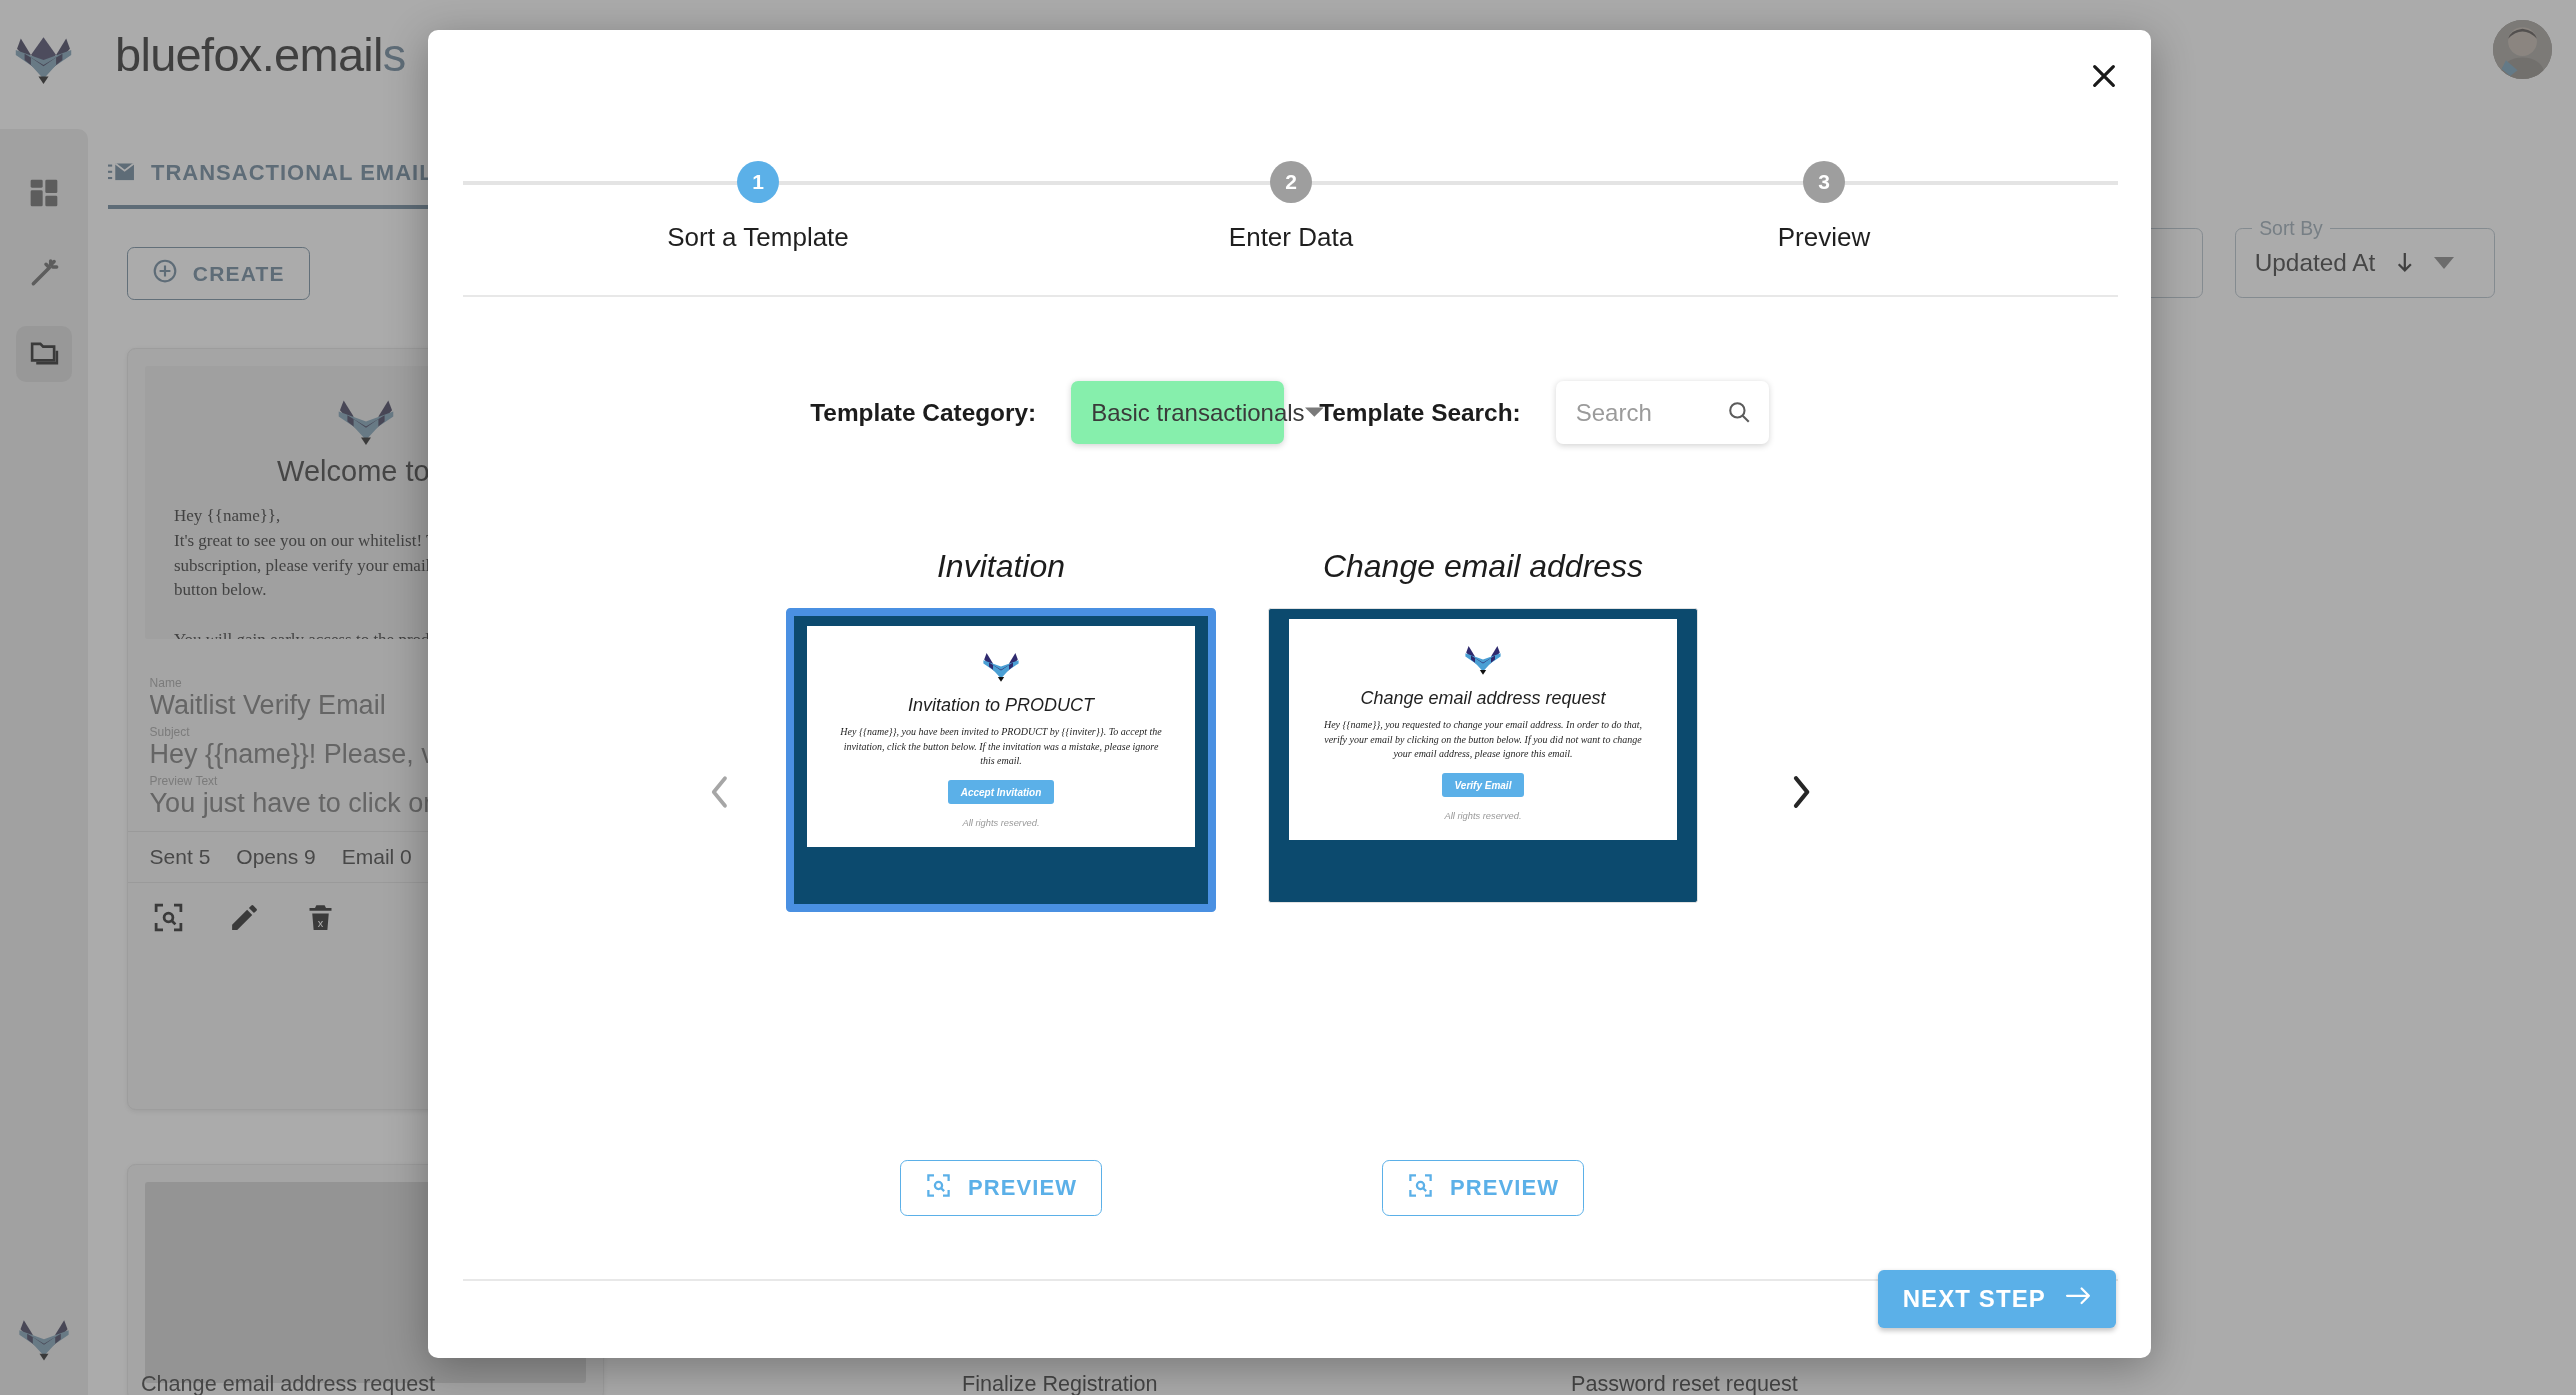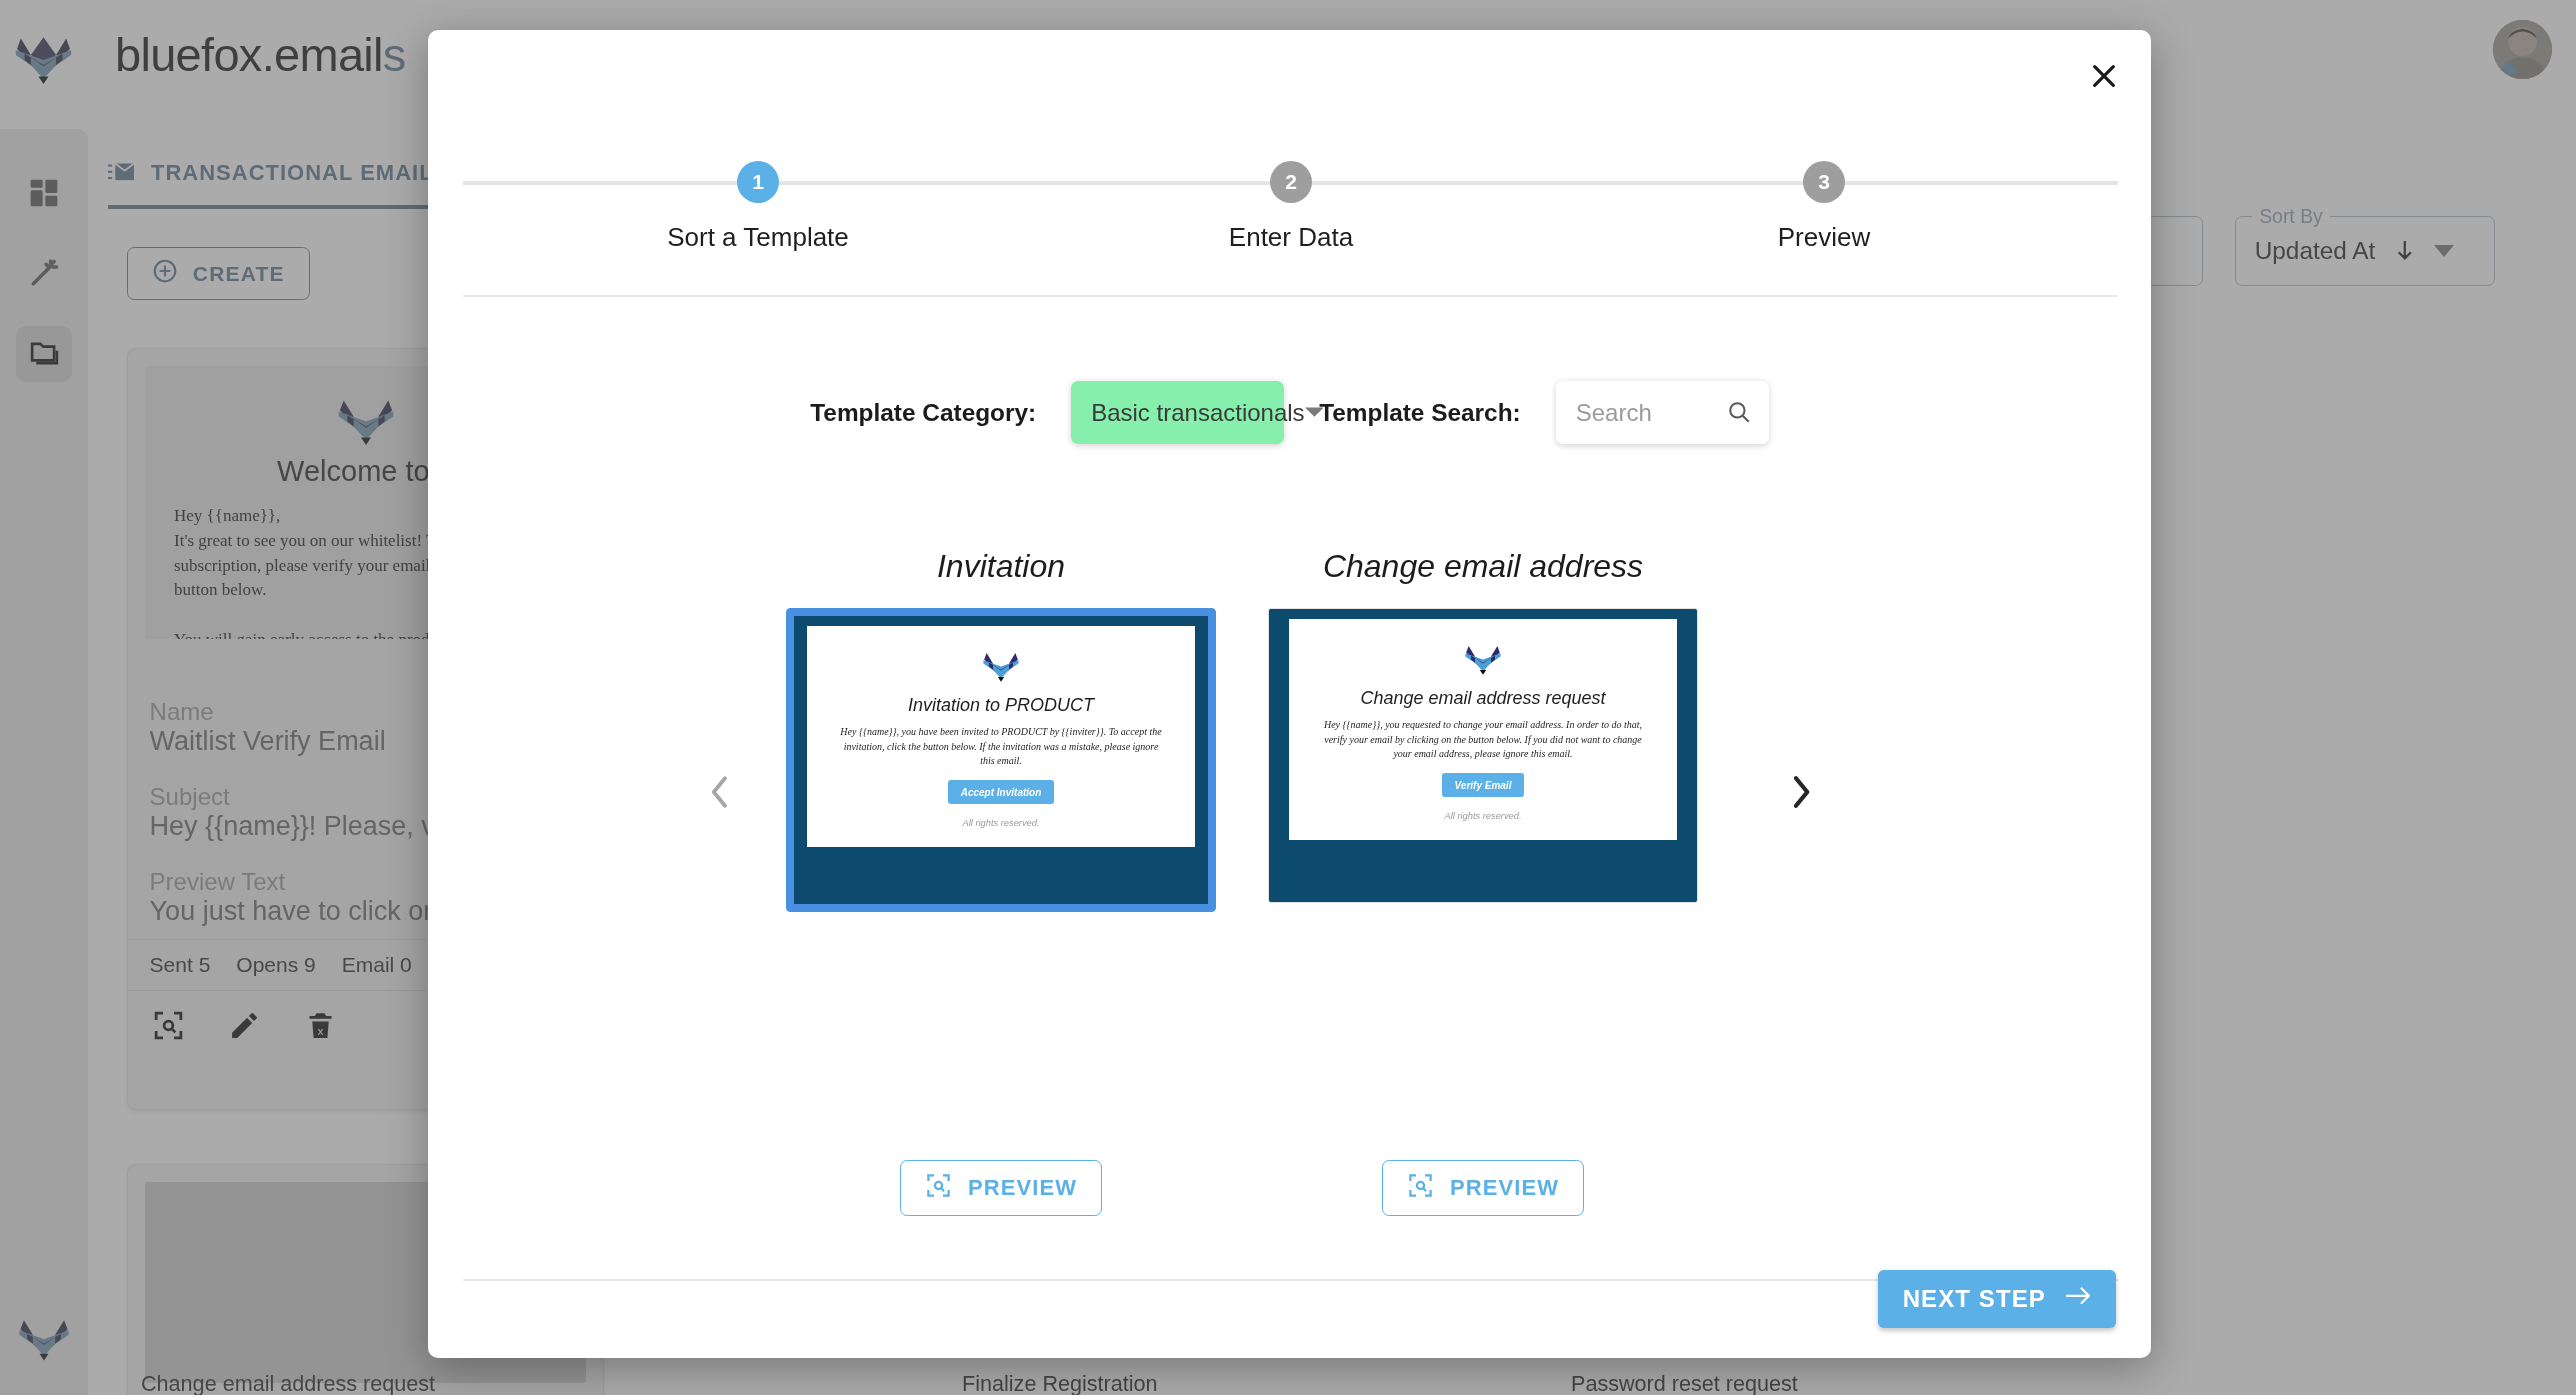--- a/index.html
+++ b/index.html
@@ -55,21 +55,21 @@
 
   .create-btn {
     position: absolute; left: 127px; top: 247px;
     height: 53px; padding: 0 24.4px;
     border: 1.4px solid #4a86b4; border-radius: 7.2px;
     display: flex; align-items: center; gap: 14.4px;
     color: #3f7fb3; font-size: 21px; font-weight: bold; letter-spacing: 1.2px;
     background: transparent;
   }
 
-  .toolbar-right { position: absolute; right: 81px; top: 216px; display: flex; gap: 32px; align-items: flex-start; }
+  .toolbar-right { position: absolute; right: 81px; top: 228px; display: flex; gap: 32px; align-items: flex-start; }
   .field-outline {
     position: relative; height: 70px; border: 1.4px solid #9fbed4; border-radius: 7.2px;
     display: flex; align-items: center; padding: 0 18.7px; gap: 18.7px;
   }
   .field-legend {
     position: absolute; top: -12.2px; left: 16px; background: #ffffff;
     padding: 0 7.2px; font-size: 19.4px; color: #7fa6c2;
   }
   .field-value { font-size: 24.4px; color: #2b2b2b; white-space: nowrap; }
   .caret { width: 0; height: 0; border-left: 10.8px solid transparent; border-right: 10.8px solid transparent; border-top: 12.2px solid #7a7a7a; }
@@ -87,21 +87,21 @@
     box-shadow: 0 1.4px 5px rgba(0,0,0,.10);
   }
   .bg-card-preview { background: #cfcfcf; margin: 17px; border-radius: 2.9px; }
   .email-mini { background: #e6e6e6; padding: 18.7px 29px 29px; text-align: center; }
   .email-mini h4 { font-size: 29px; font-weight: normal; color: #2b2b2b; margin-bottom: 16px; }
   .email-mini p {
     font-family: "Liberation Serif", serif; font-size: 17px; color: #222;
     line-height: 1.45; text-align: left;
   }
   .meta-block { padding: 16px 21.6px 11.5px; }
-  .meta-label { font-size: 24px; color: #9a9a9a; margin-top: 26px; }
+  .meta-label { font-size: 12px; color: #9a9a9a; margin-top: 4px; }
   .meta-value { font-size: 27px; color: #6b6b6b; white-space: nowrap; overflow: hidden; }
   .stats-row {
     display: flex; gap: 26px; padding: 13px 21.6px;
     border-top: 0.7px solid #dcdcdc; border-bottom: 0.7px solid #dcdcdc;
     font-size: 21px; color: #2f2f2f; white-space: nowrap;
   }
   .action-row { display: flex; gap: 43px; padding: 18.7px 24.4px; }
   .bottom-card-label {
     position: absolute; font-size: 21.6px; color: #2a2a2a; white-space: nowrap;
   }

